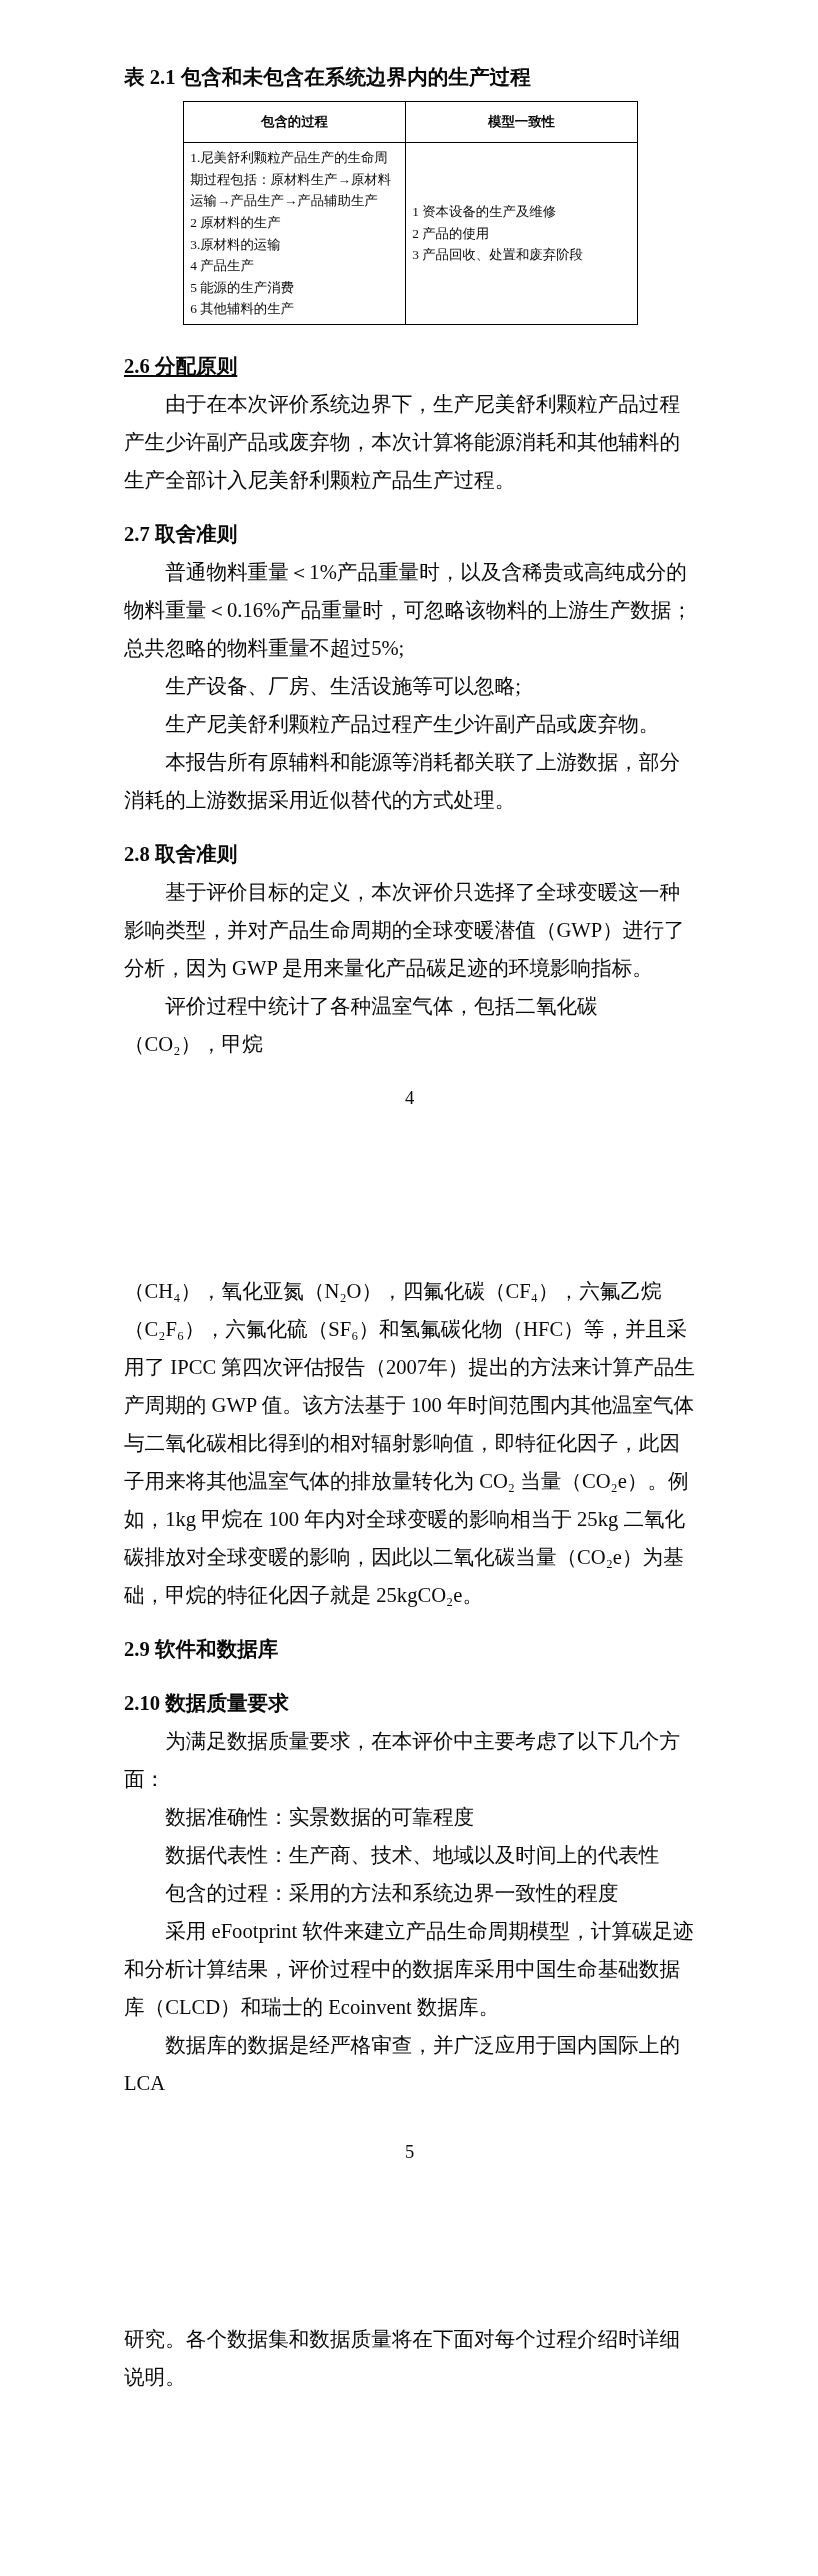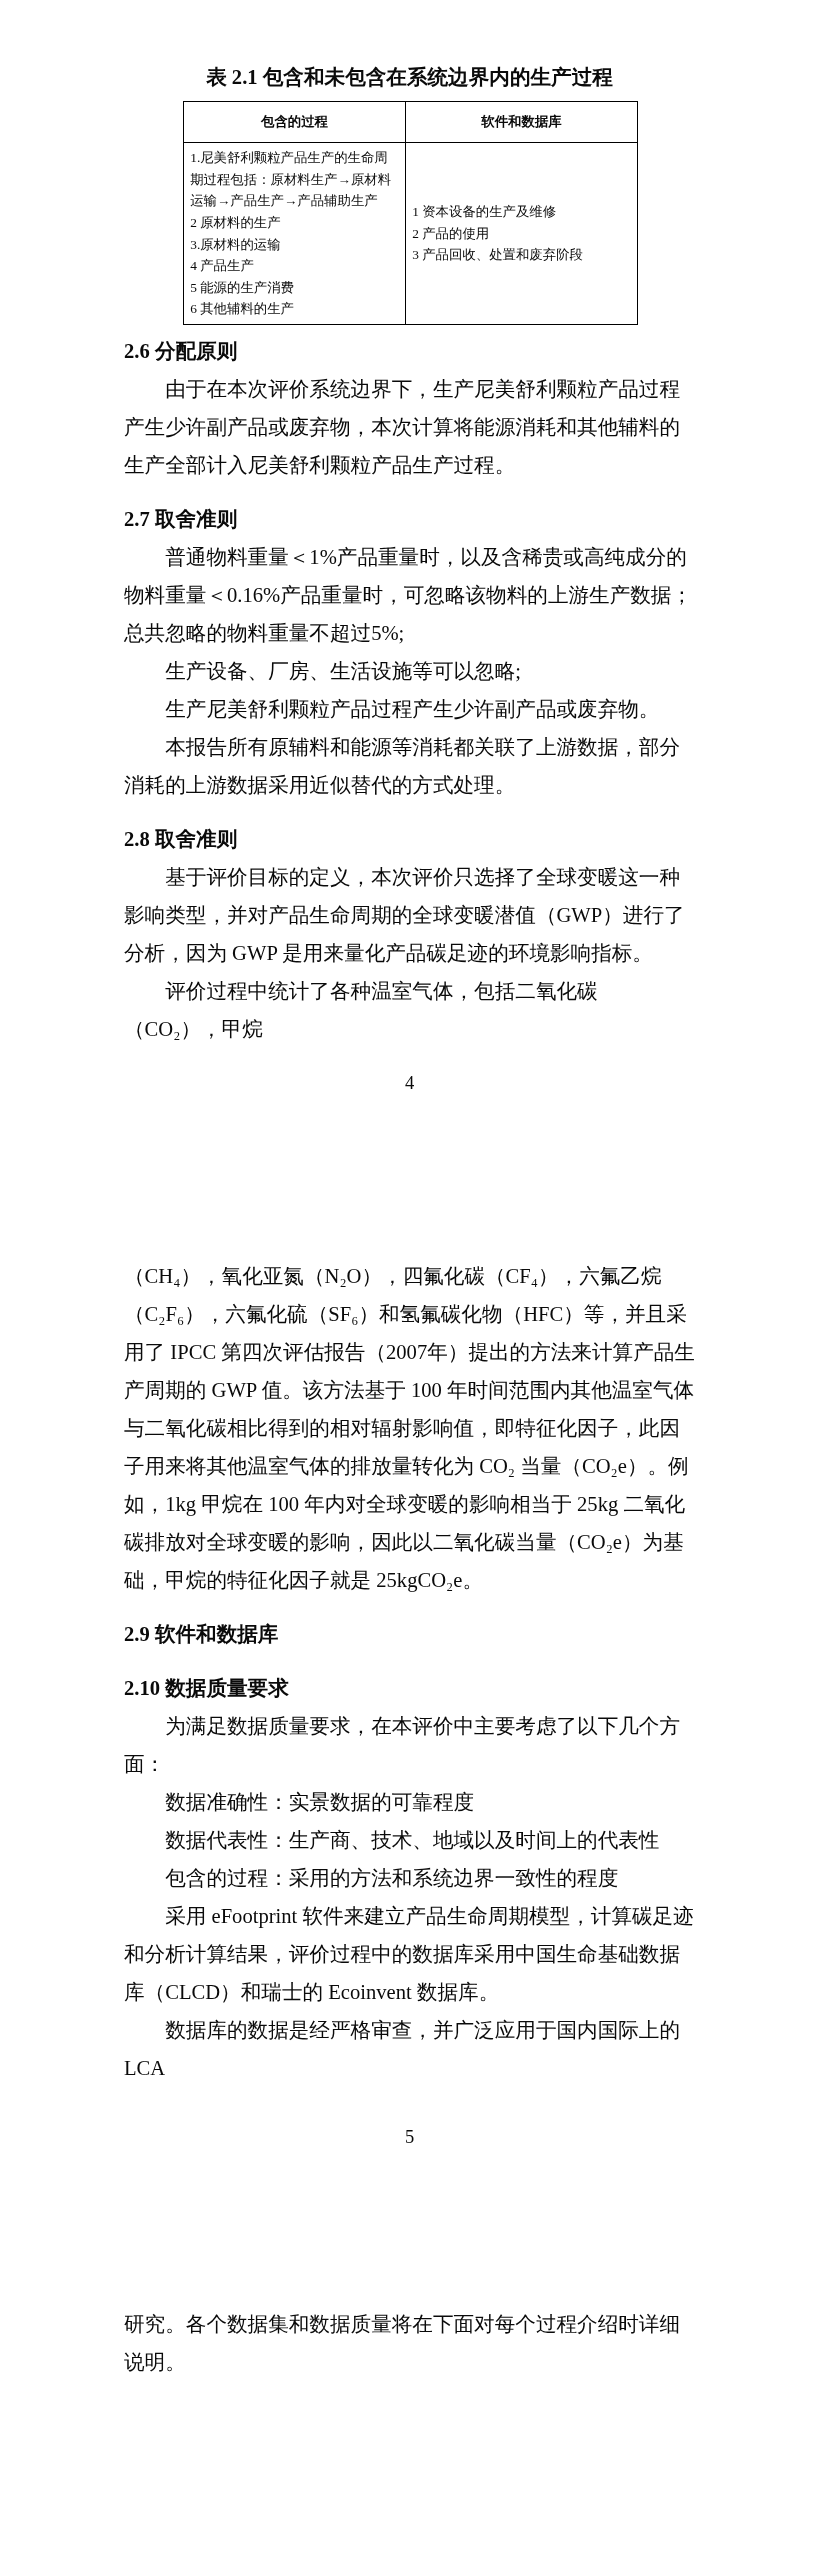--- a/index.html
+++ b/index.html
@@ -11,21 +11,20 @@
     background:#ffffff;
     color:#0a0a0a;
     font-family:"Liberation Serif","DejaVu Serif",serif;
     font-size:20.6px;
     line-height:38px;
     box-sizing:border-box;
     padding:58px 123px 0 124px;
     overflow:hidden;
   }
   .caption{
-    text-align:center;
     font-weight:bold;
   }
   .lca-table{
     width:453px;
     margin-left:59px;
     margin-top:5.2px;
     border-collapse:collapse;
     table-layout:fixed;
   }
   .lca-table th,.lca-table td{
@@ -49,21 +48,21 @@
   .heading{
     font-weight:bold;
     margin-top:16px;
   }
   .para{
     text-indent:2em;
   }
   .cont{
     text-indent:0;
   }
-  .mt-after-table{margin-top:7px;}
+  .mt-after-table{margin-top:22px;text-decoration:underline;}
   .pagenum{
     text-align:center;
     font-size:18.5px;
     margin-top:15.5px;
   }
   .pagenum-late{
     text-align:center;
     font-size:18.5px;
     margin-top:31px;
   }
@@ -78,21 +77,21 @@
   <div class="caption">表 2.1 包含和未包含在系统边界内的生产过程</div>
 
   <table class="lca-table">
     <colgroup>
       <col class="col-included">
       <col class="col-excluded">
     </colgroup>
     <thead>
       <tr>
         <th>包含的过程</th>
-        <th>软件和数据库</th>
+        <th>模型一致性</th>
       </tr>
     </thead>
     <tbody>
       <tr>
         <td class="cell-top">
           <div class="tbl-line">1.尼美舒利颗粒产品生产的生命周期过程包括：原材料生产→原材料运输→产品生产→产品辅助生产</div>
           <div class="tbl-line">2 原材料的生产</div>
           <div class="tbl-line">3.原材料的运输</div>
           <div class="tbl-line">4 产品生产</div>
           <div class="tbl-line">5 能源的生产消费</div>

